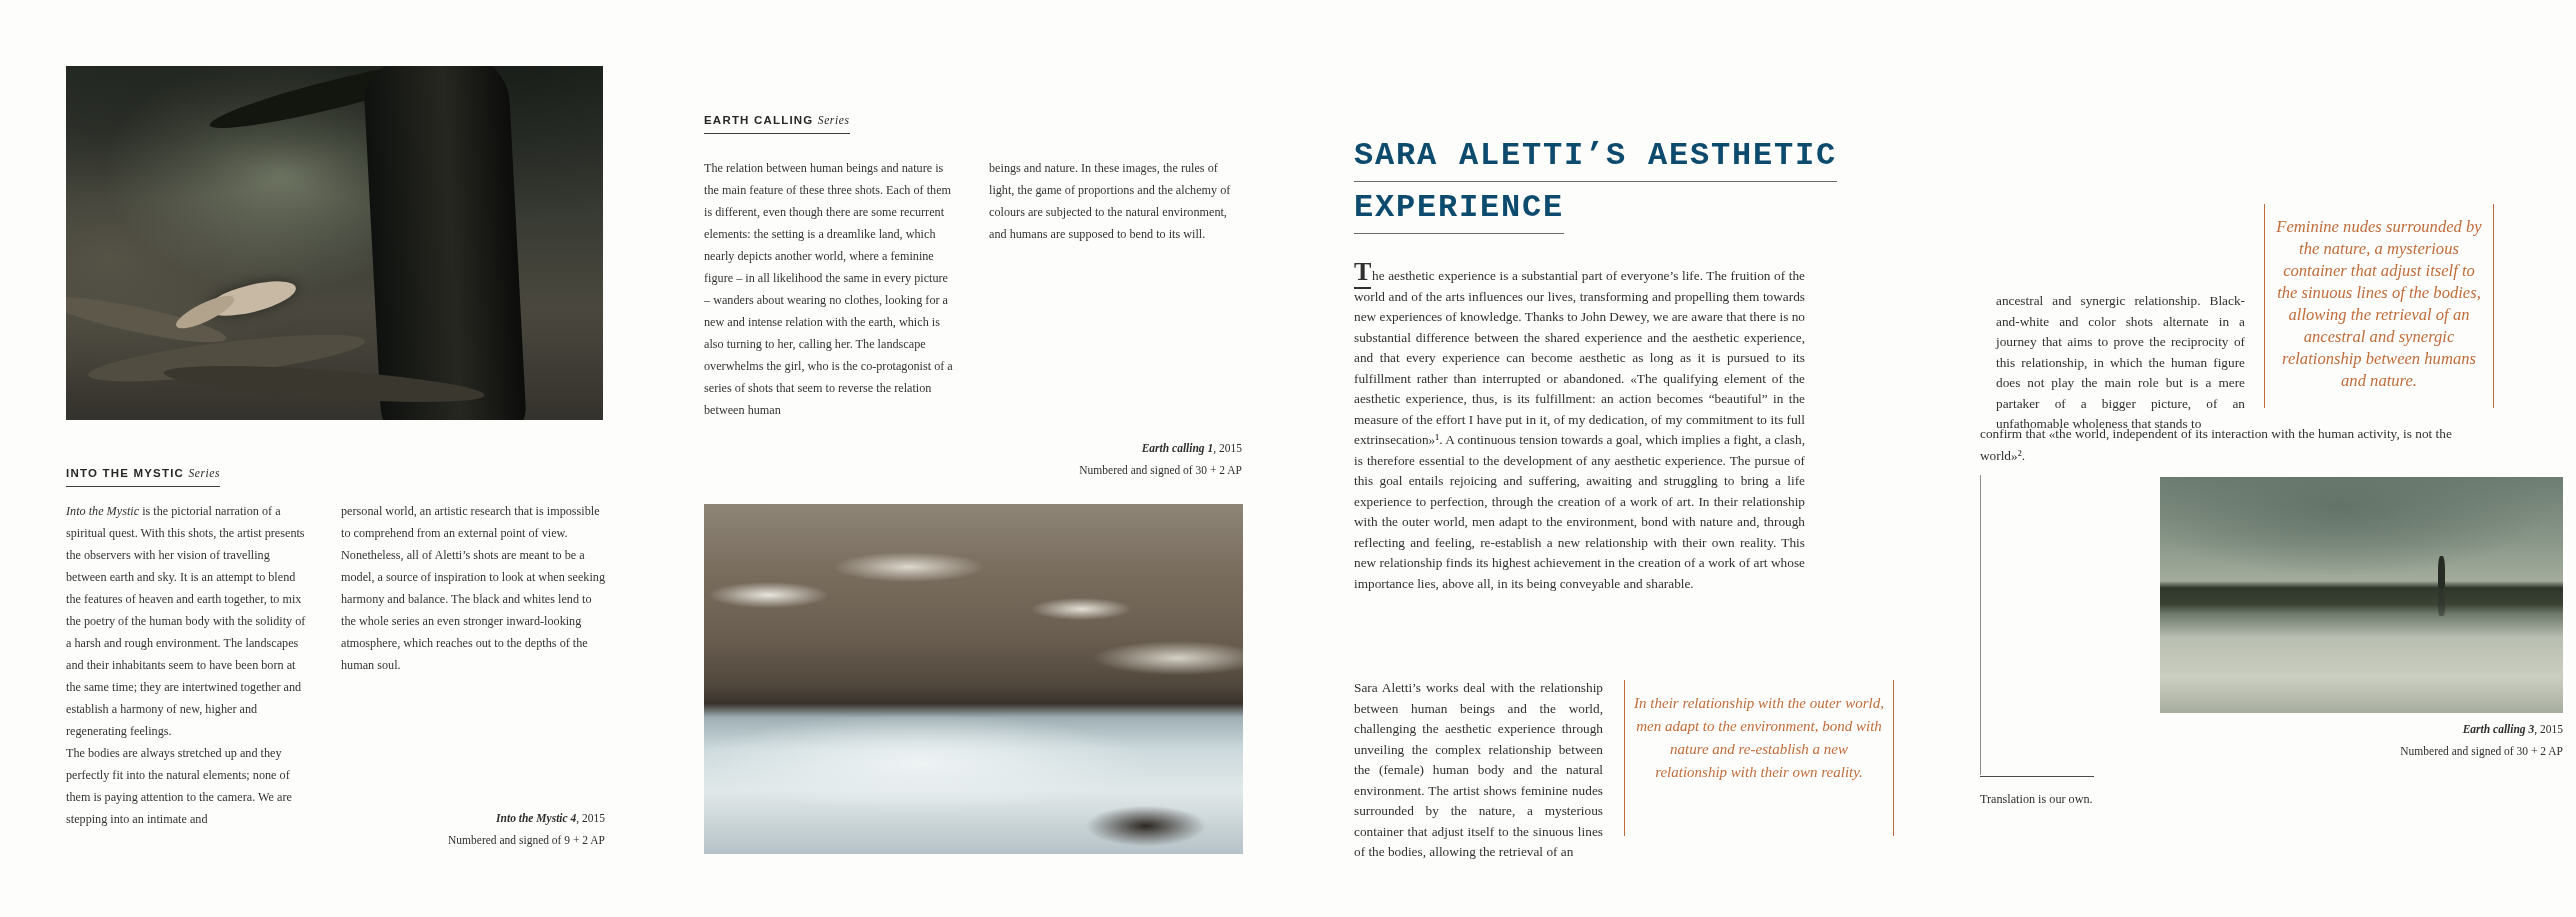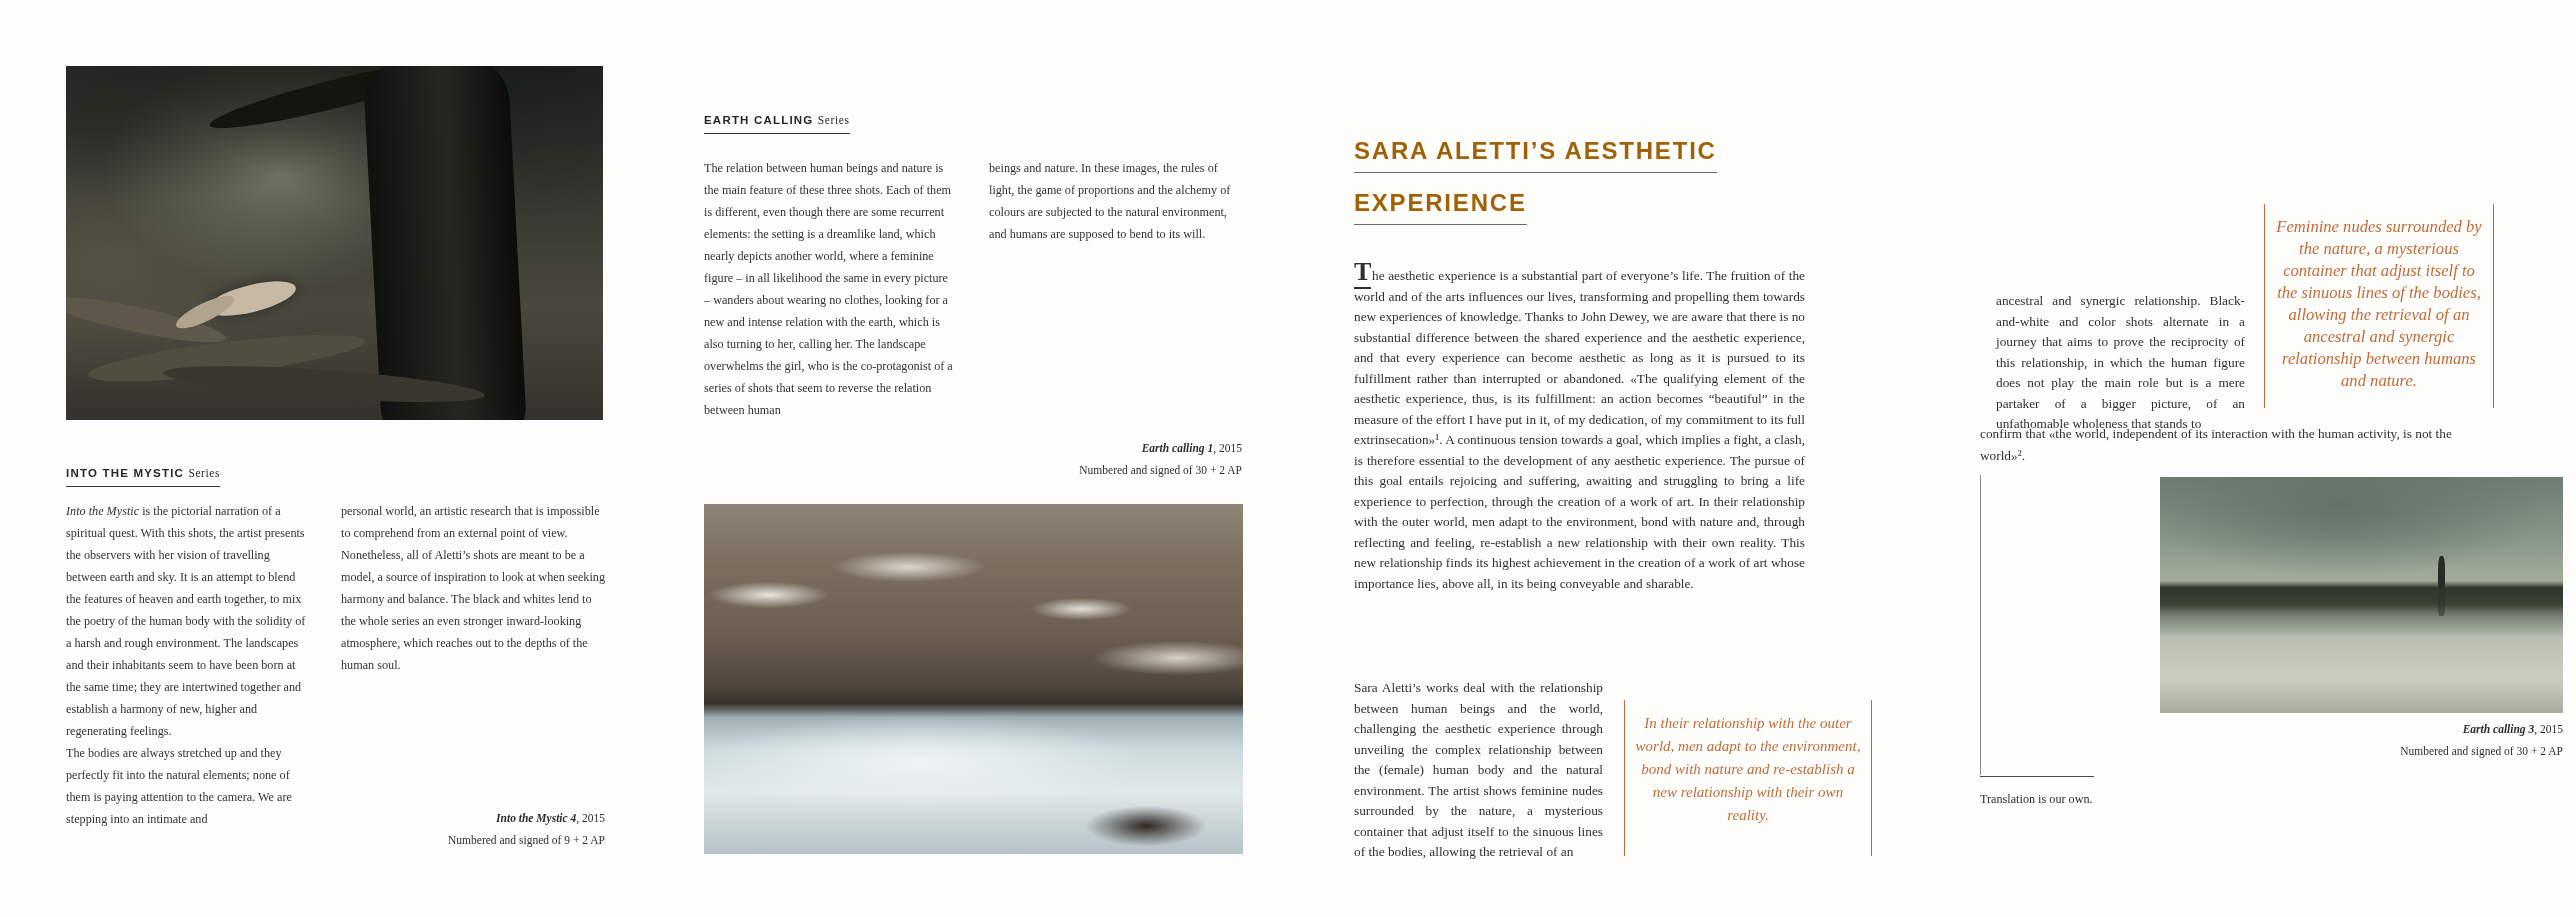--- a/index.html
+++ b/index.html
@@ -4,35 +4,35 @@
 <style>
   html,body{margin:0;padding:0}
   body{position:relative;width:2576px;height:918px;background:#fdfdfb;overflow:hidden;
        font-family:"Liberation Serif",serif;color:#2f2f2f}
   .abs{position:absolute}
 
   
   .series-heading{font-family:"Liberation Sans",sans-serif;font-weight:bold;font-size:11.5px;
        letter-spacing:1.2px;color:#262626;border-bottom:1.4px solid #3c3c3c;padding-bottom:7.2px;
        display:inline-block;white-space:nowrap}
-  .series-word{font-family:"Liberation Serif",serif;font-weight:normal;
+  .series-word{font-family:"Liberation Serif",serif;font-weight:normal;font-style:italic;
        font-size:11.5px;letter-spacing:0.6px;margin-left:4.3px}
 
   
   .body-col{font-size:12.2px;line-height:22px;color:#333;text-align:left}
   .lead-italic{font-style:italic}
   .preline{white-space:pre-line}
 
   
   .caption{font-size:11.5px;line-height:21.6px;text-align:right;color:#2e2e2e}
   .cap-title{font-weight:bold;font-style:italic}
 
   
-  .essay-title-line{font-family:Liberation Sans, sans-serif;font-weight:bold;font-size:24px;
-       letter-spacing:1.8px;color:#a16207;display:inline-block;border-bottom:1.4px solid #6a6a6a;
+  .essay-title-line{font-family:Liberation Mono, monospace;font-weight:bold;font-size:32px;
+       letter-spacing:1.8px;color:#0c4a6e;display:inline-block;border-bottom:1.4px solid #6a6a6a;
        padding-bottom:6.5px;white-space:nowrap}
   .essay{font-size:13.3px;line-height:20.5px;text-align:justify;color:#303030}
   .dropcap{font-size:26px;font-weight:bold;line-height:14.4px;border-bottom:2.2px solid #2f2f2f;
        padding-bottom:0.7px;margin-right:0.7px}
   .wide-line{font-size:13.3px;line-height:22px;text-align:left;color:#303030}
 
   
   .pullquote{color:#c06c3a;font-style:italic;text-align:center;
        border-left:1.4px solid #c06c3a;border-right:1.4px solid #c06c3a;
        box-sizing:border-box;padding:11.5px 8.6px 0 8.6px}
@@ -136,21 +136,21 @@
   <span class="essay-title-line">SARA ALETTI’S AESTHETIC</span>
 </div>
 <div class="abs" style="left:1354px;top:189px;">
   <span class="essay-title-line">EXPERIENCE</span>
 </div>
 
 <p class="abs essay" style="left:1354px;top:265px;width:451px;margin:0;"><span class="dropcap">T</span><span>he aesthetic experience is a substantial part of everyone’s life. The fruition of the world and of the arts influences our lives, transforming and propelling them towards new experiences of knowledge. Thanks to John Dewey, we are aware that there is no substantial difference between the shared experience and the aesthetic experience, and that every experience can become aesthetic as long as it is pursued to its fulfillment rather than interrupted or abandoned. «The qualifying element of the aesthetic experience, thus, is its fulfillment: an action becomes “beautiful” in the measure of the effort I have put in it, of my dedication, of my commitment to its full extrinsecation»¹. A continuous tension towards a goal, which implies a fight, a clash, is therefore essential to the development of any aesthetic experience. The pursue of this goal entails rejoicing and suffering, awaiting and struggling to bring a life experience to perfection, through the creation of a work of art. In their relationship with the outer world, men adapt to the environment, bond with nature and, through reflecting and feeling, re-establish a new relationship with their own reality. This new relationship finds its highest achievement in the creation of a work of art whose importance lies, above all, in its being conveyable and sharable.</span></p>
 
 <p class="abs essay" style="left:1354px;top:678px;width:249px;margin:0;"><span>Sara Aletti’s works deal with the relationship between human beings and the world, challenging the aesthetic experience through unveiling the complex relationship between the (female) human body and the natural environment. The artist shows feminine nudes surrounded by the nature, a mysterious container that adjust itself to the sinuous lines of the bodies, allowing the retrieval of an</span></p>
 
-<div class="abs pullquote pq-mid" style="left:1624px;top:700px;width:248px;height:156px;">
+<div class="abs pullquote pq-mid" style="left:1624px;top:680px;width:270px;height:156px;">
   <span>In their relationship with the outer world, men adapt to the environment, bond with nature and re-establish a new relationship with their own reality.</span>
 </div>
 
 <p class="abs essay" style="left:1980px;top:275px;width:249px;margin:16px;"><span>ancestral and synergic relationship. Black-and-white and color shots alternate in a journey that aims to prove the reciprocity of this relationship, in which the human figure does not play the main role but is a mere partaker of a bigger picture, of an unfathomable wholeness that stands to</span></p>
 
 <p class="abs wide-line" style="left:1980px;top:423px;width:504px;margin:0;"><span>confirm that «the world, independent of its interaction with the human activity, is not the world»².</span></p>
 
 <div class="abs pullquote pq-right" style="left:2264px;top:204px;width:230px;height:204px;">
   <span>Feminine nudes surrounded by the nature, a mysterious container that adjust itself to the sinuous lines of the bodies, allowing the retrieval of an ancestral and synergic relationship between humans and nature.</span>
 </div>

